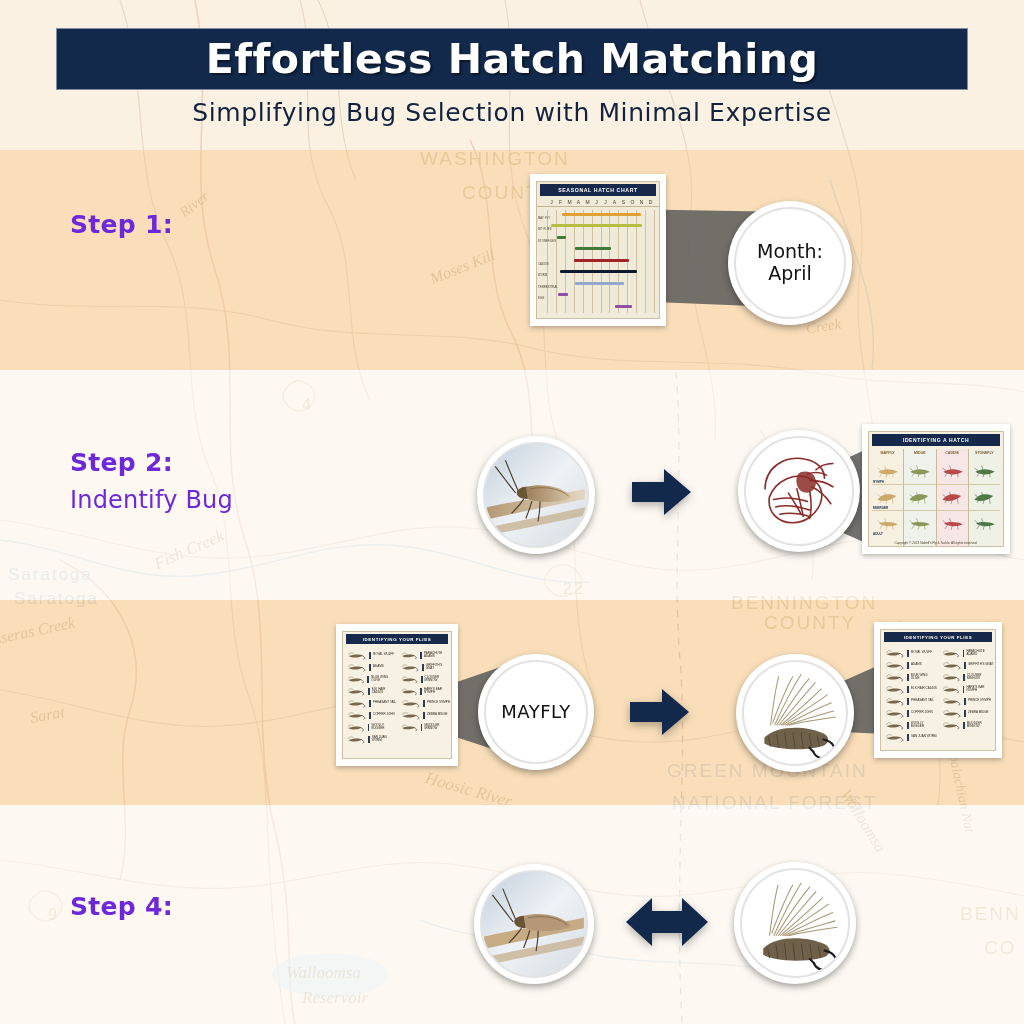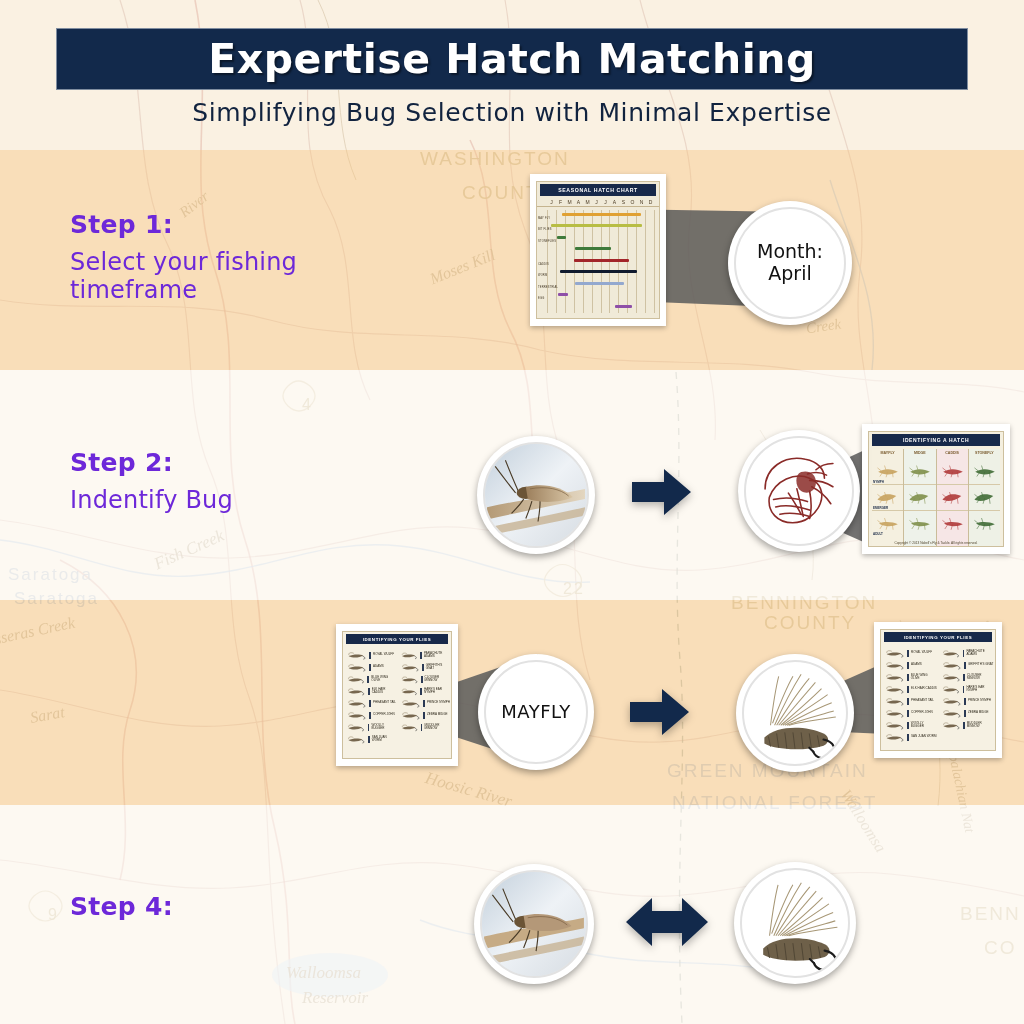--- a/index.html
+++ b/index.html
@@ -275,28 +275,26 @@
         <div class="map-label" style="left: 48px; top: 906px; font-size: 16px;">9</div>
       </div>
   </div>
 
   <div class="band warm" style="top:150px;height:220px;"></div>
   <div class="band cool" style="top:370px;height:230px;"></div>
   <div class="band warm" style="top:600px;height:205px;"></div>
   <div class="band cool" style="top:805px;height:219px;"></div>
 
   <div class="title-bar">
-    <div class="title-text">Expertise Hatch Matching</div>
+    <div class="title-text">Effortless Hatch Matching</div>
   </div>
   <div class="subtitle">Simplifying Bug Selection with Minimal Expertise</div>
 
   <div class="step-text" style="top:210px;">
     <div class="step-head">Step 1:</div>
-    <div class="step-body">Select your fishing
-timeframe</div>
   </div>
 
   <svg class="cone" style="left:520px; top:190px; width:330px; height:140px;" viewBox="0 0 330 140">
     <polygon points="38,18 280,22 280,118 38,108" fill="#5c5c5c" opacity=".86"></polygon>
   </svg>
 
   <div class="poster" style="left:530px; top:174px; width:136px; height:152px;">
     <div class="poster-inner">
       <div class="poster-title" style="font-size:5.2px; padding:3px 0; margin:2px 3px 3px 3px;">SEASONAL HATCH CHART</div>
       <div class="hc-months" id="hc-months" style="font-size:5px; padding:0 4px 1px 10px;">

